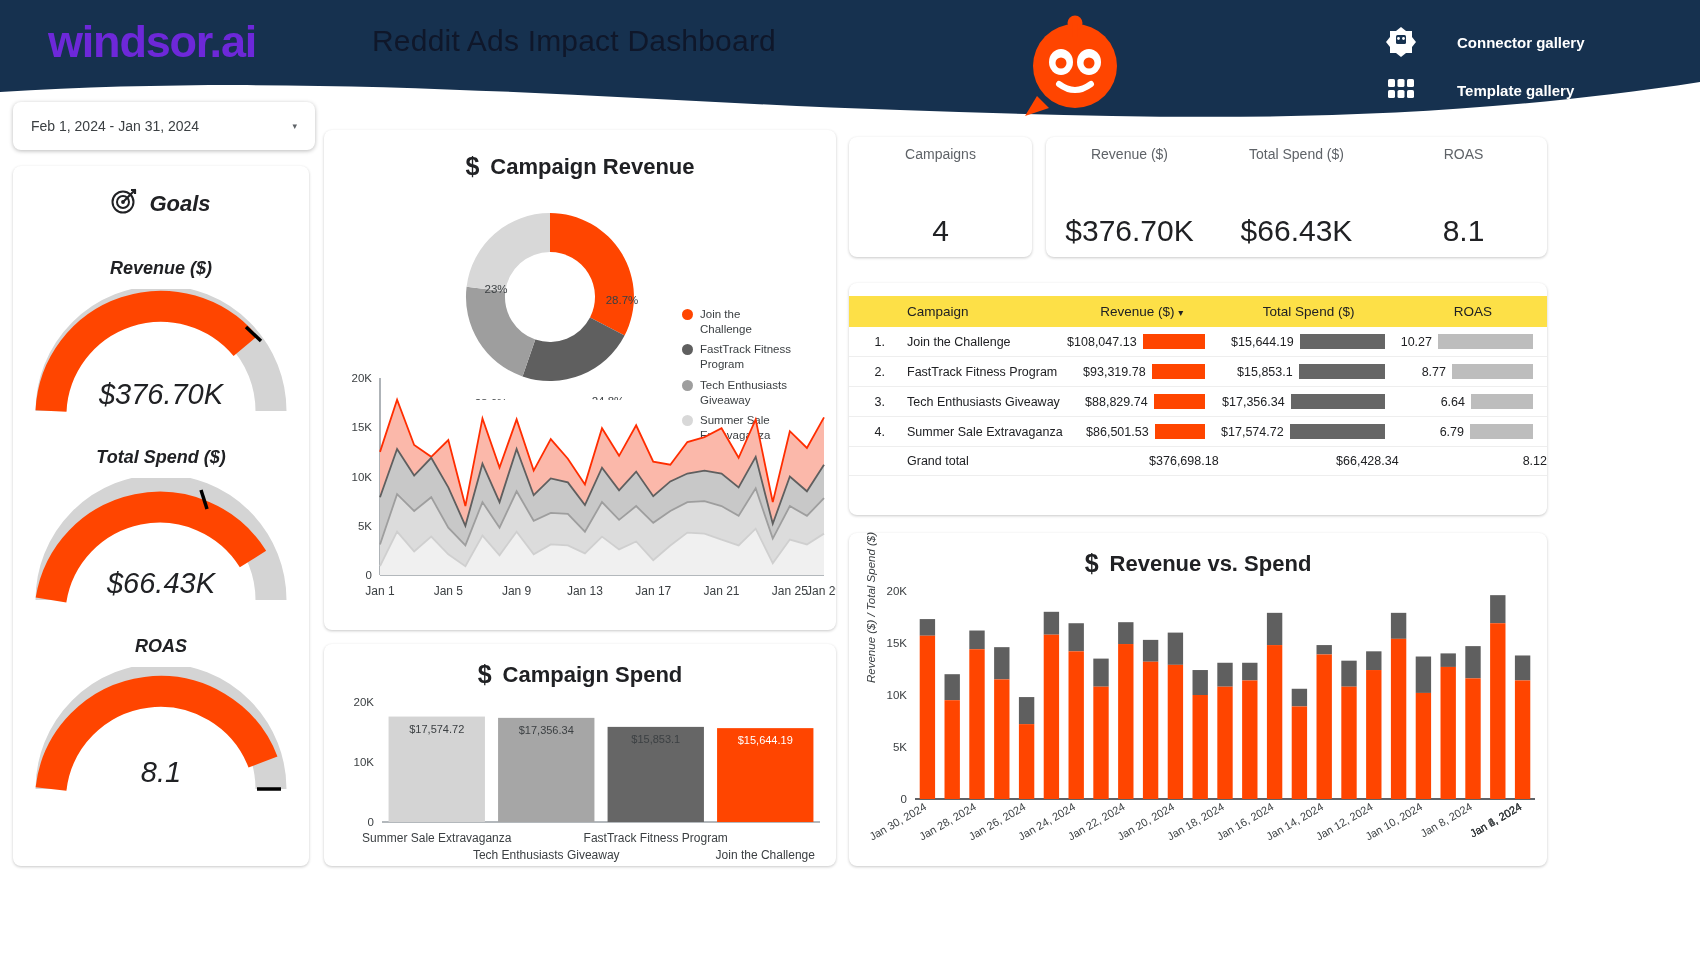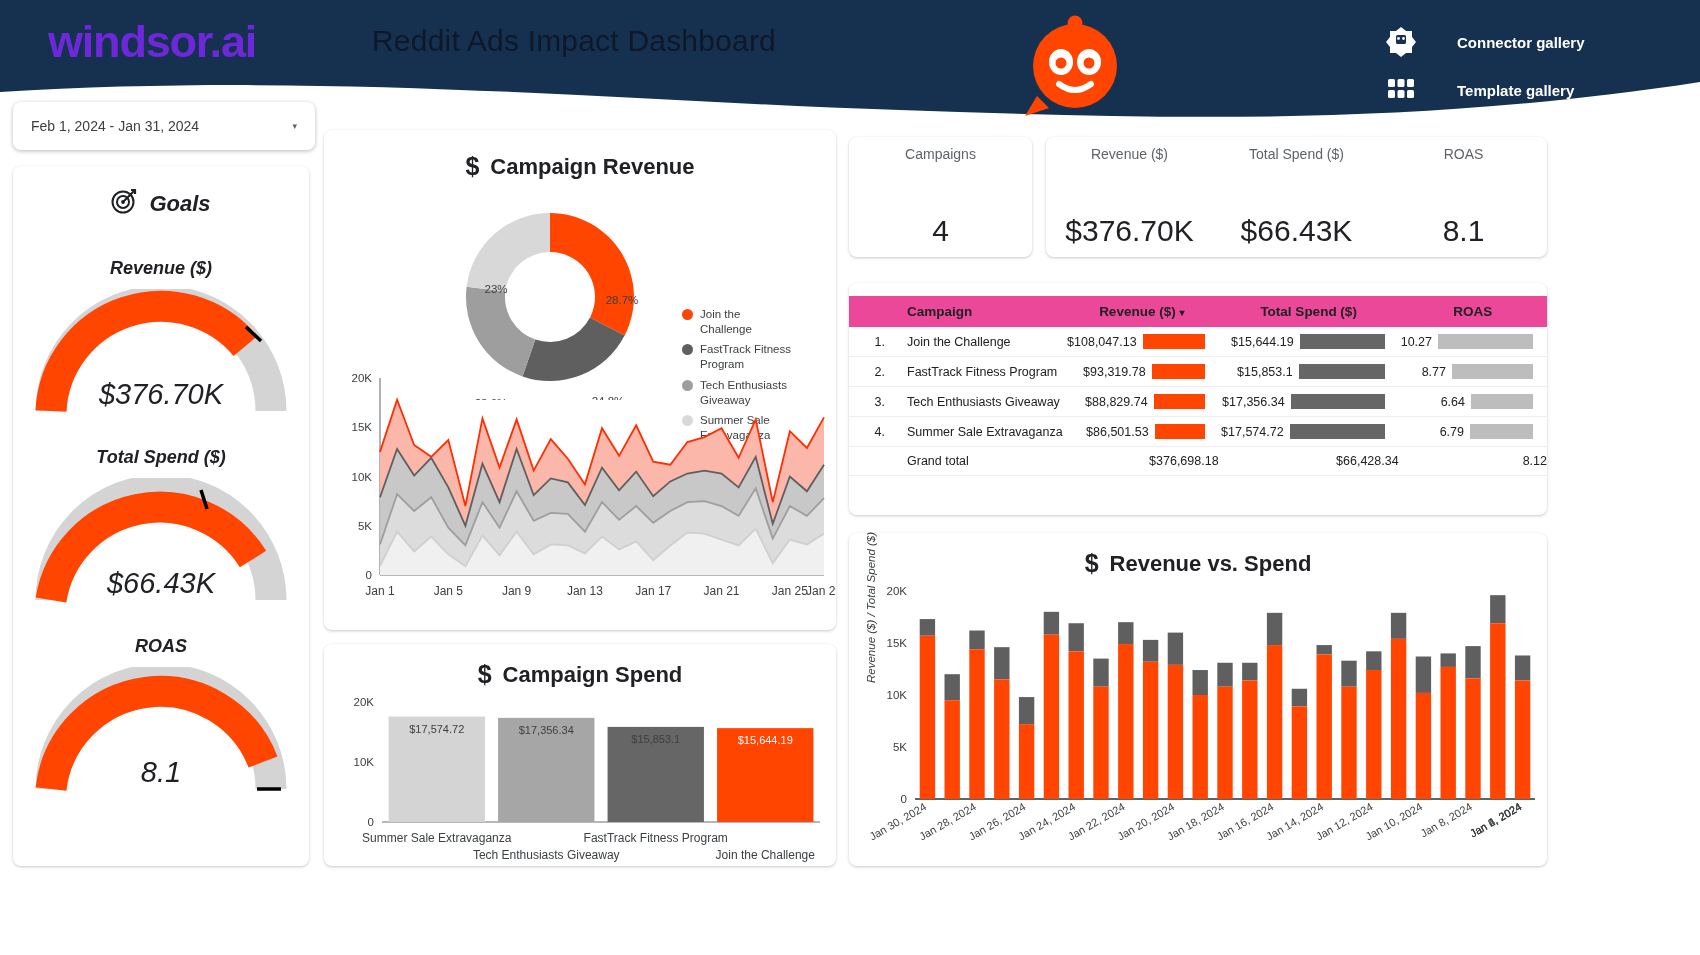--- a/index.html
+++ b/index.html
@@ -96,21 +96,21 @@
     flex: 1; display: flex; flex-direction: column;
     align-items: center; justify-content: center; gap: 48px;
   }
   .sc-label { font-size: 14px; color: #5f6368; margin-bottom: 4px; }
   .sc-value { font-size: 30px; color: #202124; }
 
   
   .table-card { left: 849px; top: 283px; width: 698px; height: 232px; }
   table.dt { width: 100%; border-collapse: collapse; margin-top: 13px; }
   table.dt th {
-    background: #ec4899; font-size: 13.5px; font-weight: bold; color: #202124;
+    background: #fde047; font-size: 13.5px; font-weight: normal; color: #202124;
     padding: 8px 0; text-align: center; white-space: nowrap;
   }
   table.dt th.l { text-align: left; padding-left: 12px; }
   table.dt td {
     font-size: 12.5px; color: #202124; padding: 7px 0;
     border-bottom: 1px solid #eeeeee; vertical-align: middle;
   }
   .idx { width: 46px; text-align: right; padding-right: 10px !important; color: #202124; }
   .cname { padding-left: 12px !important; white-space: nowrap; }
   .numcell { display: flex; align-items: center; justify-content: flex-end; gap: 6px; padding-right: 14px; }

